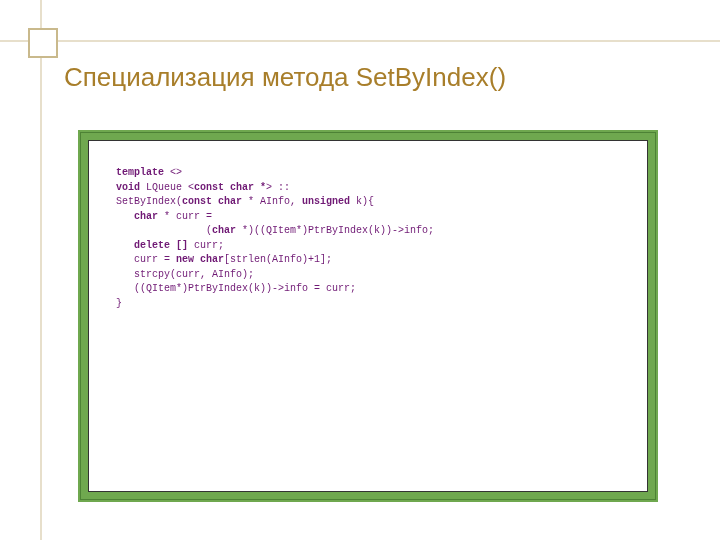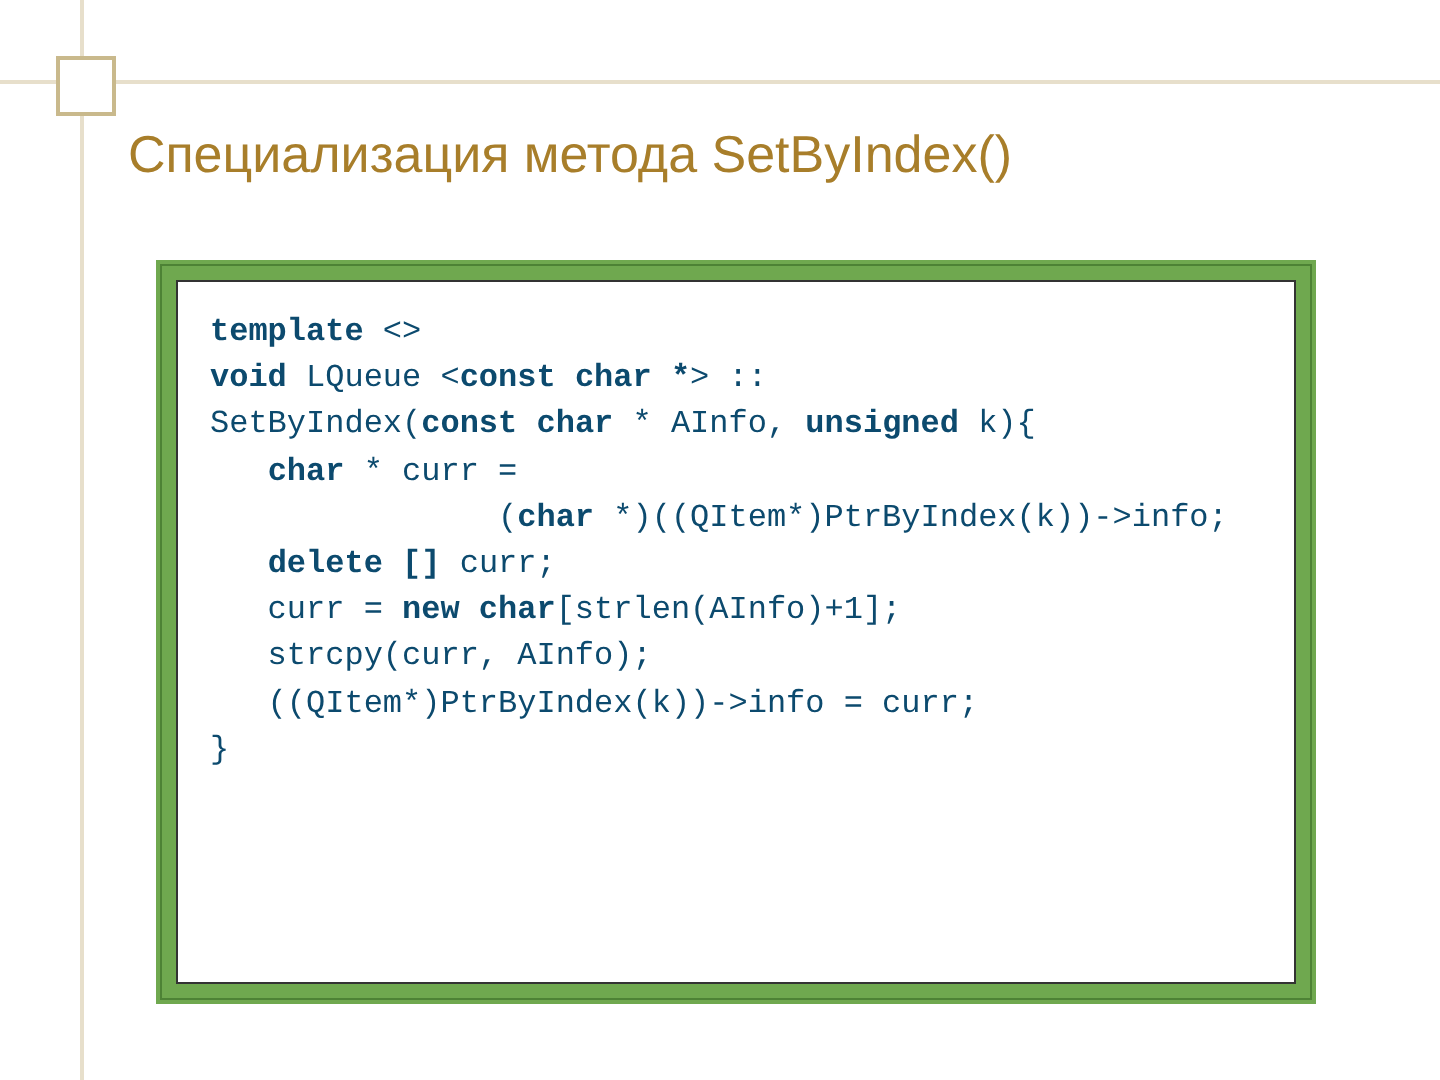--- a/index.html
+++ b/index.html
@@ -72,25 +72,25 @@
     top: 8px;
     left: 8px;
     right: 8px;
     bottom: 8px;
     background: #fff;
     border: 1px solid #333;
     padding: 14px 16px;
     box-sizing: border-box;
   }
   pre.code {
-    margin: 0;
+    margin: 11px;
     font-family: "Courier New", Courier, monospace;
-    font-size: 16px;
+    font-size: 10px;
     line-height: 1.45;
-    color: #0c4a6e;
+    color: #701a75;
     white-space: pre;
   }
   pre.code b { font-weight: bold; }
 </style>
 </head>
 <body>
 
 <div class="corner-deco">
   <div class="hline"></div>
   <div class="vline"></div>

